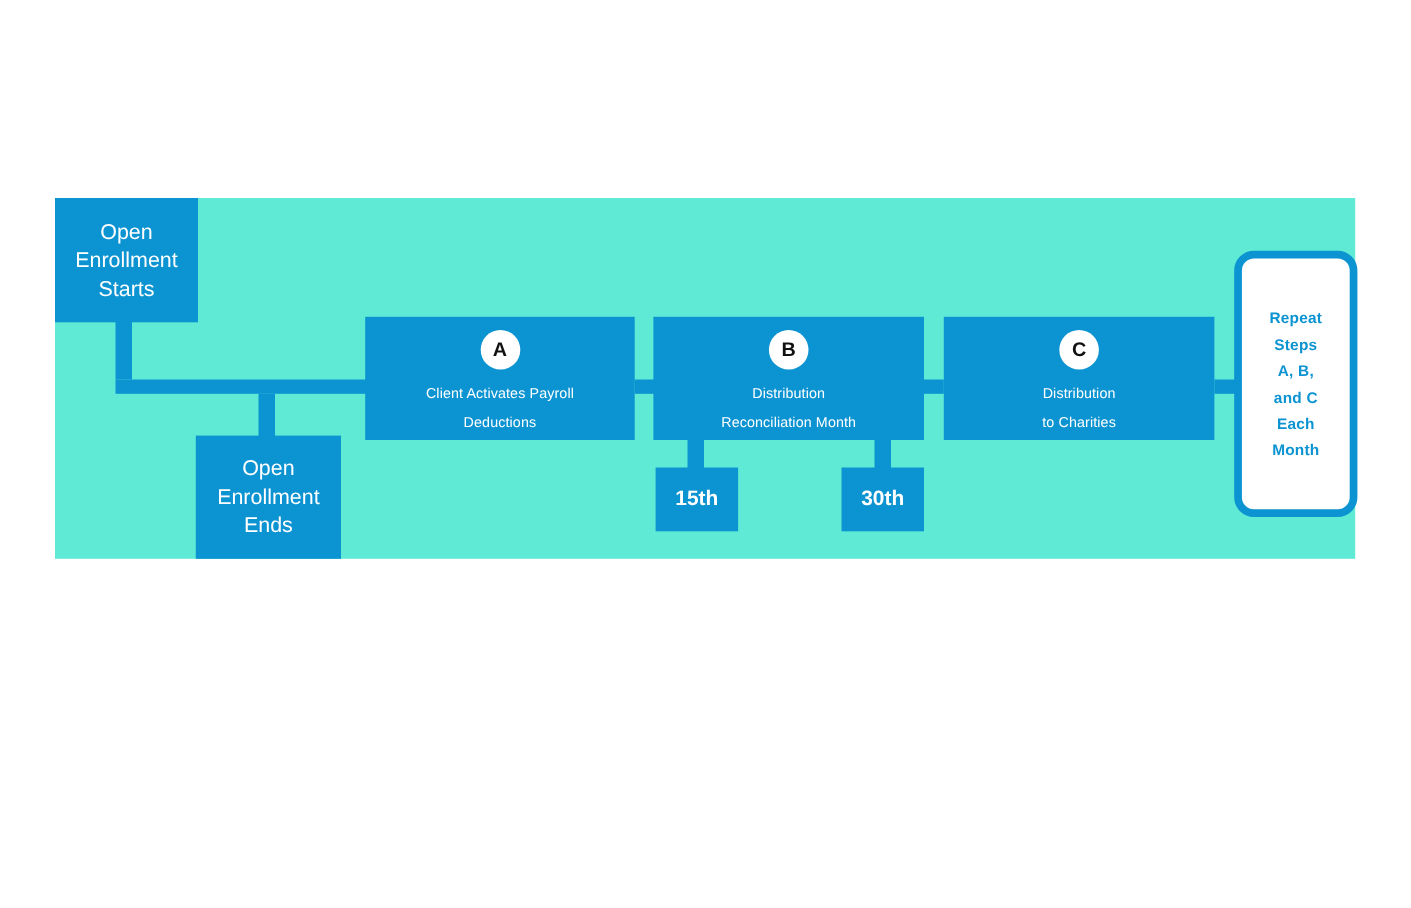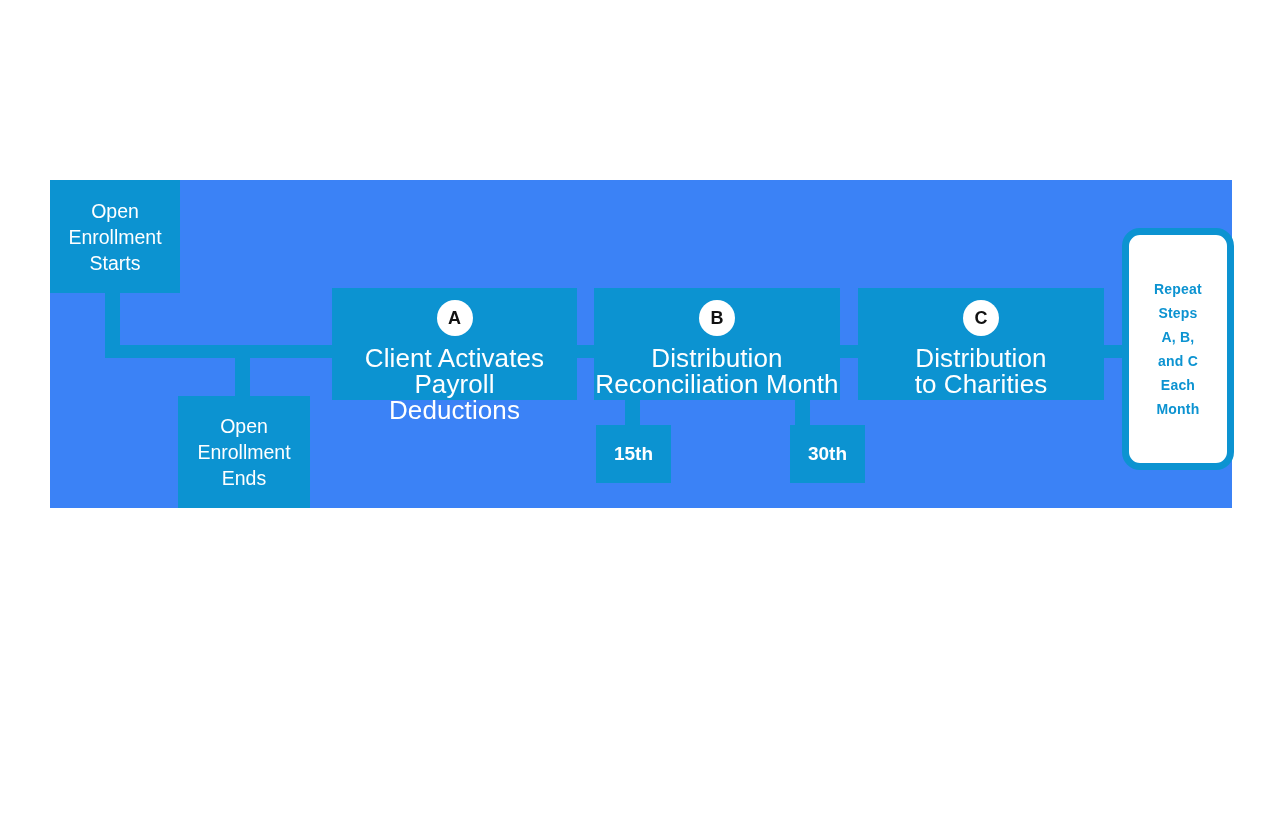--- a/index.html
+++ b/index.html
@@ -15,39 +15,39 @@
     overflow: hidden;
   }
 
   
   #diagram {
     position: absolute;
     left: 50px;
     top: 180px;
     width: 1182px;
     height: 328px;
-    background: #3b82f6;
+    background: #5eead4;
   }
 
   
   .blue { position: absolute; background: #0c93d1; }
 
   
   .proc-box {
     position: absolute;
     background: #0c93d1;
     color: #ffffff;
     text-align: center;
     box-sizing: border-box;
   }
   .proc-label {
     position: absolute;
     left: 0; right: 0;
     top: 57px;
-    font-size: 26px;
+    font-size: 13px;
     line-height: 26px;
     color: #ffffff;
     white-space: pre-line;
     letter-spacing: .1px;
   }
   .badge {
     position: absolute;
     top: 12px;
     left: 50%;
     transform: translateX(-50%);
@@ -158,21 +158,21 @@
   <div class="proc-box" style="left:808px; top:108px; width:246px; height:112px;">
     <div class="badge">C</div>
     <div class="proc-label">Distribution
 to Charities</div>
   </div>
 
   <div class="date-box" style="left:546px; top:245px; width:75px; height:58px;">
     <span>15th</span>
   </div>
 
-  <div class="date-box" style="left:715px; top:245px; width:75px; height:58px;margin-left:25px;">
+  <div class="date-box" style="left:715px; top:245px; width:75px; height:58px;">
     <span>30th</span>
   </div>
 
   <div class="repeat-box" style="left:1072px; top:48px; width:112px; height:242px;">
     <span>Repeat
 Steps
 A, B,
 and C
 Each
 Month</span>

